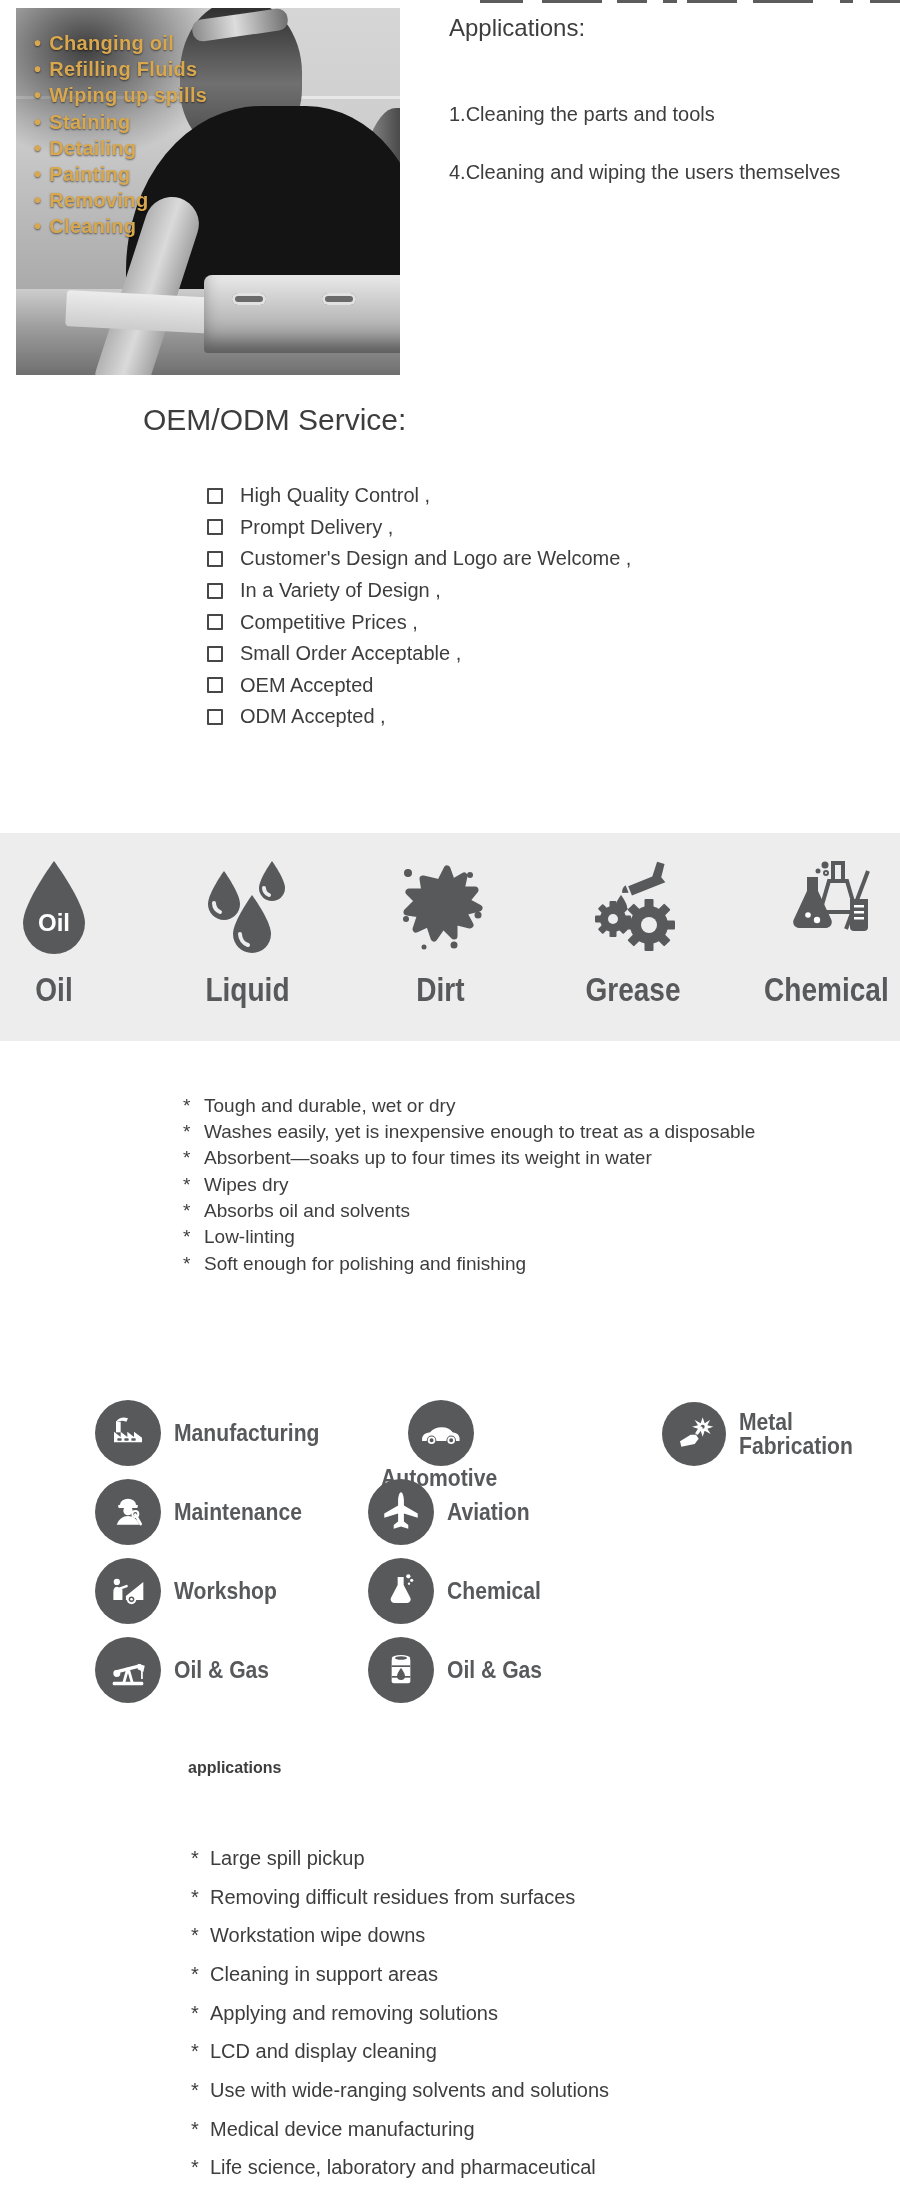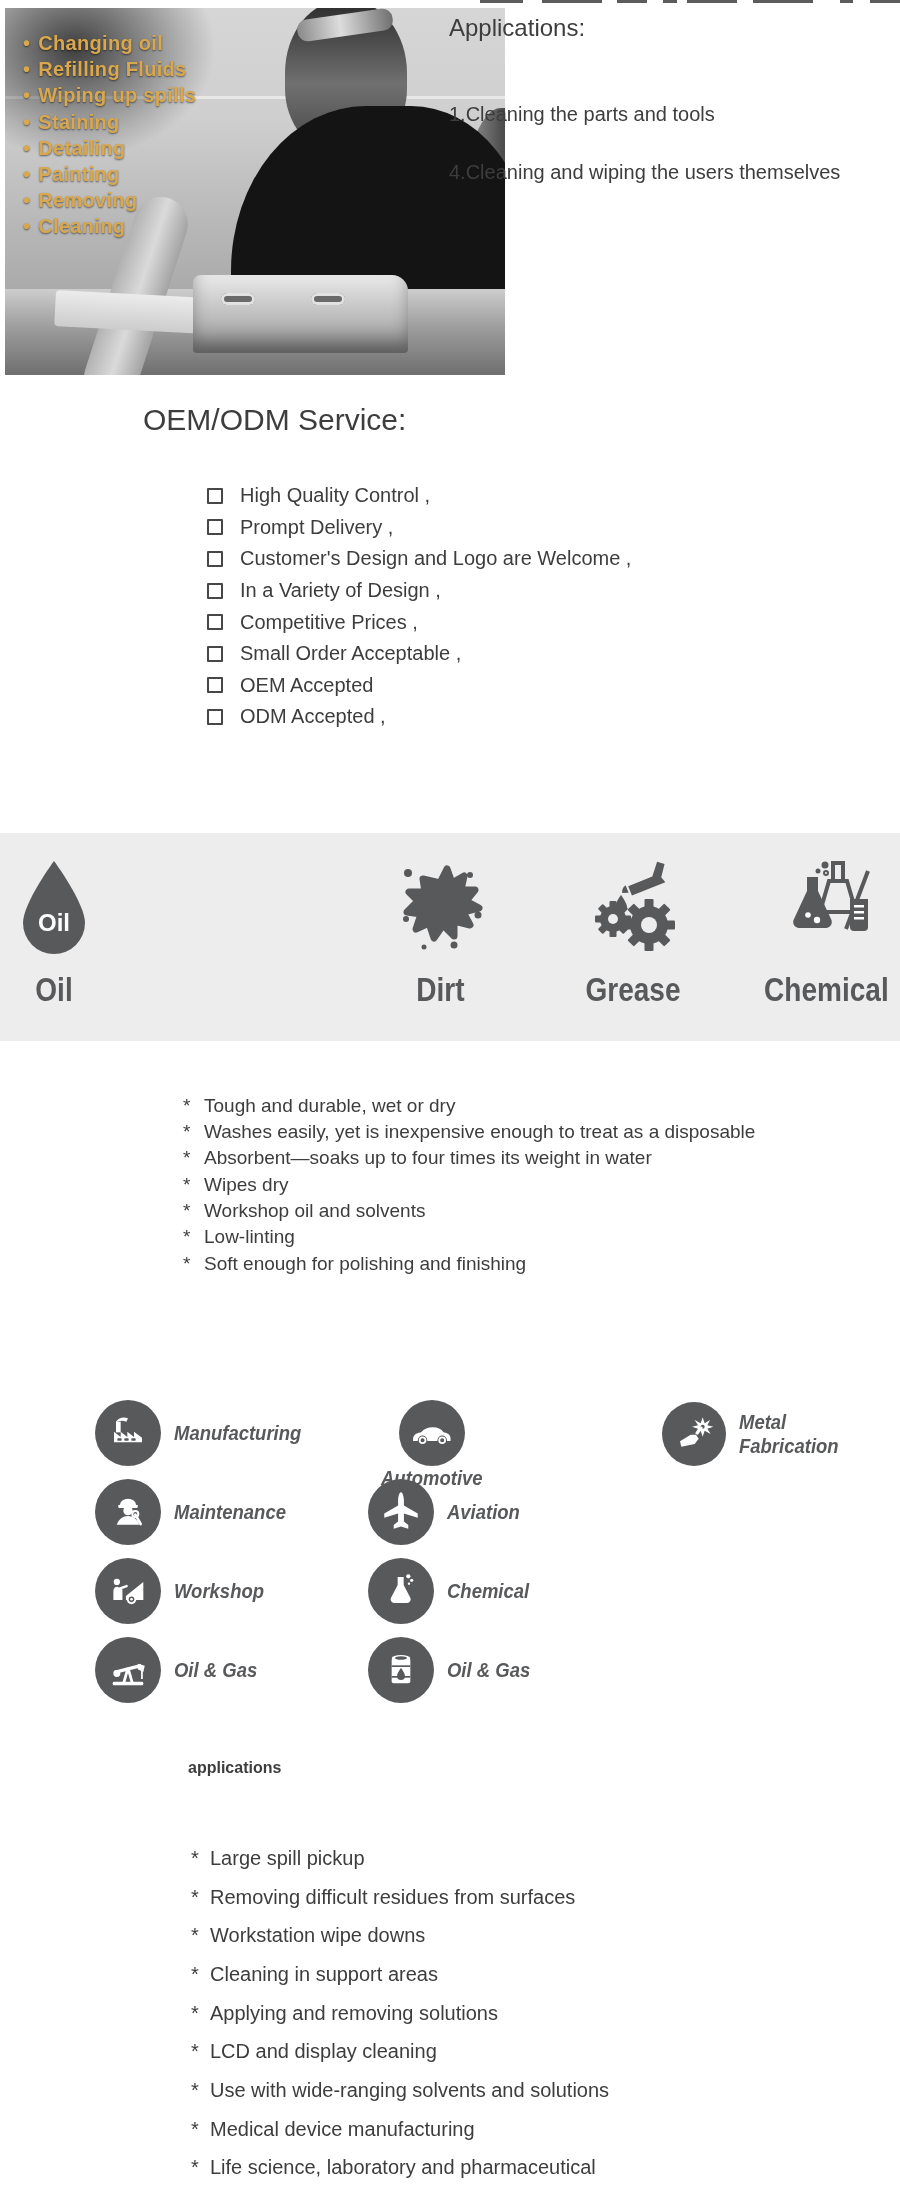--- a/index.html
+++ b/index.html
@@ -9,21 +9,21 @@
     font-family:"Liberation Sans",sans-serif;
   }
   
   .top-dash{position:absolute;top:0;height:3px;background:#3f3f3f;opacity:.85;}
   .td1{left:480px;width:43px;} .td2{left:542px;width:60px;} .td3{left:617px;width:30px;}
   .td4{left:663px;width:14px;} .td5{left:687px;width:50px;} .td6{left:753px;width:60px;}
   .td7{left:840px;width:13px;} .td8{left:870px;width:30px;}
 
   
   .section-top{position:relative;height:380px;}
-  .photo{position:absolute;left:5px;top:8px;width:500px;height:367px;overflow:hidden;
+  .photo{position:absolute;left:16px;top:8px;width:384px;height:367px;overflow:hidden;
          background:linear-gradient(180deg,#d6d6d6 0%,#cfcfcf 30%,#b5b5b5 62%,#9a9a9a 100%);}
   .ph-corner{position:absolute;left:-70px;top:-70px;width:280px;height:220px;
          background:radial-gradient(closest-side,rgba(25,25,25,.8),rgba(25,25,25,0));}
   .ph-wallline{position:absolute;left:0;top:88px;width:100%;height:3px;background:rgba(255,255,255,.5);}
   .ph-wheel{position:absolute;right:-30px;top:100px;width:74px;height:240px;
          background:linear-gradient(90deg,#a0a0a0,#4f4f4f 55%,#2a2a2a);border-radius:40px 8px 8px 40px/50% 20% 20% 50%;}
   .ph-head{position:absolute;right:98px;top:-8px;width:122px;height:152px;
          background:linear-gradient(180deg,#2a2a2a,#707070 55%,#474747);border-radius:48% 48% 42% 42%;}
   .ph-goggles{position:absolute;right:112px;top:6px;width:96px;height:22px;transform:rotate(-8deg);
          background:linear-gradient(90deg,#8a8a8a,#dddddd 45%,#6f6f6f);border-radius:10px;}
@@ -70,21 +70,21 @@
   .features{margin:52px 0 0 183px;}
   .feat-item{display:flex;font-size:19px;line-height:26.3px;}
   .feat-item .ast{width:21px;flex:none;}
 
   
   .industries{position:relative;margin-top:123px;height:303px;}
   .ind-item{position:absolute;display:flex;align-items:center;}
   .ind-circle{width:66px;height:66px;border-radius:50%;background:#58595b;flex:none;
       display:flex;align-items:center;justify-content:center;}
   .ind-circle.small{width:64px;height:64px;}
-  .ind-label{margin-left:13px;font-size:21px;font-weight:bold;color:#58595b;line-height:24px;max-width:132px;font-style:italic;}
+  .ind-label{margin-left:13px;font-size:24px;font-weight:bold;color:#58595b;line-height:24px;max-width:132px;}
   .ind-label span{display:inline-block;transform:scaleX(.88);transform-origin:left center;}
   .p-r0c0{left:95px;top:0;}   .p-r0c1{left:368px;top:0;flex-direction:column;}   .p-r0c2{left:662px;top:2px;}
   .p-r1c0{left:95px;top:79px;}.p-r1c1{left:368px;top:79px;}
   .p-r2c0{left:95px;top:158px;}.p-r2c1{left:368px;top:158px;}
   .p-r3c0{left:95px;top:237px;}.p-r3c1{left:368px;top:237px;}
 
   
   .apps2-title{margin:52px 0 0 188px;font-size:16px;font-weight:bold;line-height:26px;}
   .apps2-list{margin:58px 0 0 191px;}
   .apps2-item{display:flex;font-size:20px;line-height:38.7px;}
@@ -176,20 +176,37 @@
 
 <div class="band">
   <div class="band-item bi1">
     <div class="band-icon">
       <svg width="78" height="100" viewBox="0 0 78 100">
         <path d="M39 4 C39 4 8 46 8 66 a31 31 0 0 0 62 0 C70 46 39 4 39 4 Z" fill="#58595b"></path>
         <text x="39" y="74" text-anchor="middle" font-family="Liberation Sans, sans-serif" font-size="24" font-weight="bold" fill="#ffffff">Oil</text>
       </svg>
     </div>
     <div class="band-label"><span>Oil</span></div>
+  </div>
+  <div class="band-item bi2">
+    <div class="band-icon">
+      <svg width="95" height="100" viewBox="0 0 95 100">
+        <g fill="#58595b">
+          <path d="M24 14 C24 14 8 36 8 47 a16 16 0 0 0 32 0 C40 36 24 14 24 14 Z"></path>
+          <path d="M72 4 C72 4 59 22 59 31 a13 13 0 0 0 26 0 C85 22 72 4 72 4 Z"></path>
+          <path d="M52 38 C52 38 33 64 33 77 a19 19 0 0 0 38 0 C71 64 52 38 52 38 Z"></path>
+        </g>
+        <g stroke="#ededee" stroke-width="4" fill="none" stroke-linecap="round">
+          <path d="M14 46 a10 10 0 0 0 6 9"></path>
+          <path d="M64 31 a8 8 0 0 0 5 7"></path>
+          <path d="M40 77 a12 12 0 0 0 8 11"></path>
+        </g>
+      </svg>
+    </div>
+    <div class="band-label"><span>Liquid</span></div>
   </div>
   <div class="band-item bi3">
     <div class="band-icon">
       <svg width="100" height="100" viewBox="0 0 100 100">
         <path d="M50 26 l7-14 5 14 12-7-3 14 14 0-9 11 13 7-16 4 7 13-16-4 0 15-11-11-9 13-5-15-13 6 5-15-14-2 11-11-9-9 16 0-2-13 z" fill="#58595b" stroke="#58595b" stroke-width="7" stroke-linejoin="round"></path>
         <circle cx="18" cy="16" r="4" fill="#58595b"></circle>
         <circle cx="80" cy="18" r="3" fill="#58595b"></circle>
         <circle cx="88" cy="58" r="3.5" fill="#58595b"></circle>
         <circle cx="16" cy="62" r="3" fill="#58595b"></circle>
         <circle cx="64" cy="88" r="3.5" fill="#58595b"></circle>
@@ -276,21 +293,21 @@
   <div class="feat-item">
       <span class="ast">*</span>
       <span>Absorbent—soaks up to four times its weight in water</span>
     </div>
   <div class="feat-item">
       <span class="ast">*</span>
       <span>Wipes dry</span>
     </div>
   <div class="feat-item">
       <span class="ast">*</span>
-      <span>Workshop oil and solvents</span>
+      <span>Absorbs oil and solvents</span>
     </div>
   <div class="feat-item">
       <span class="ast">*</span>
       <span>Low-linting</span>
     </div>
   <div class="feat-item">
       <span class="ast">*</span>
       <span>Soft enough for polishing and finishing</span>
     </div>
 </div>

